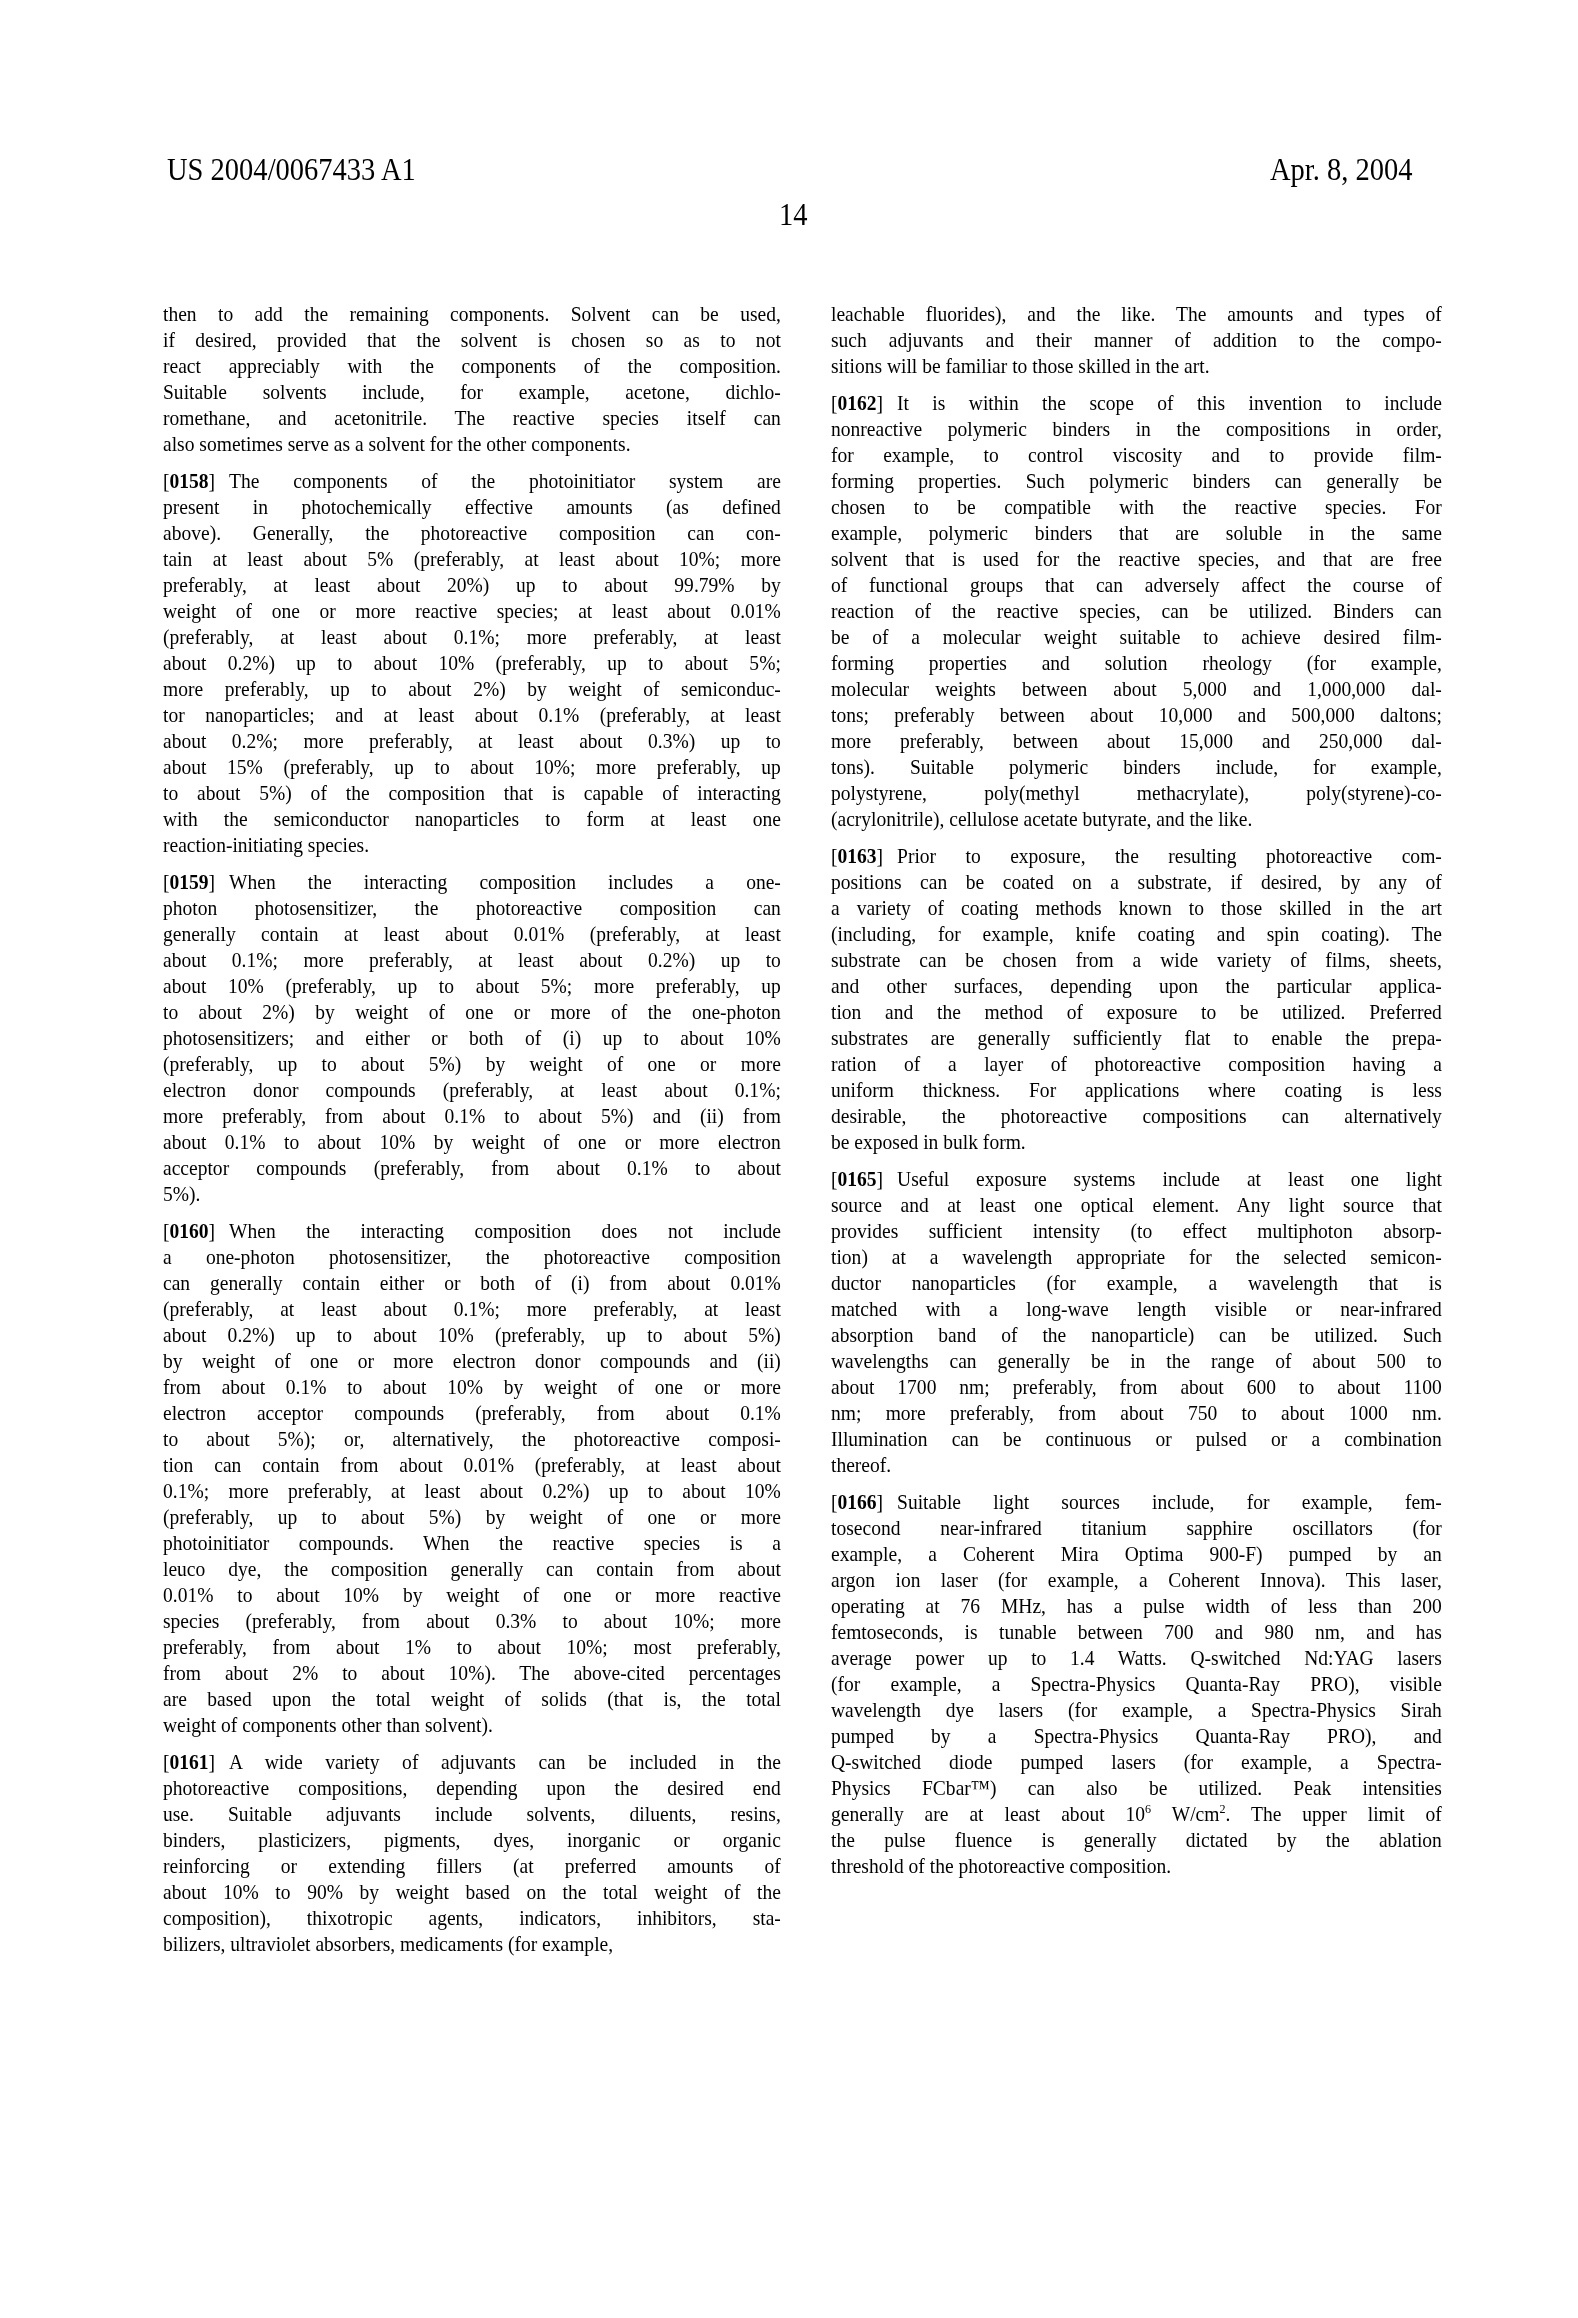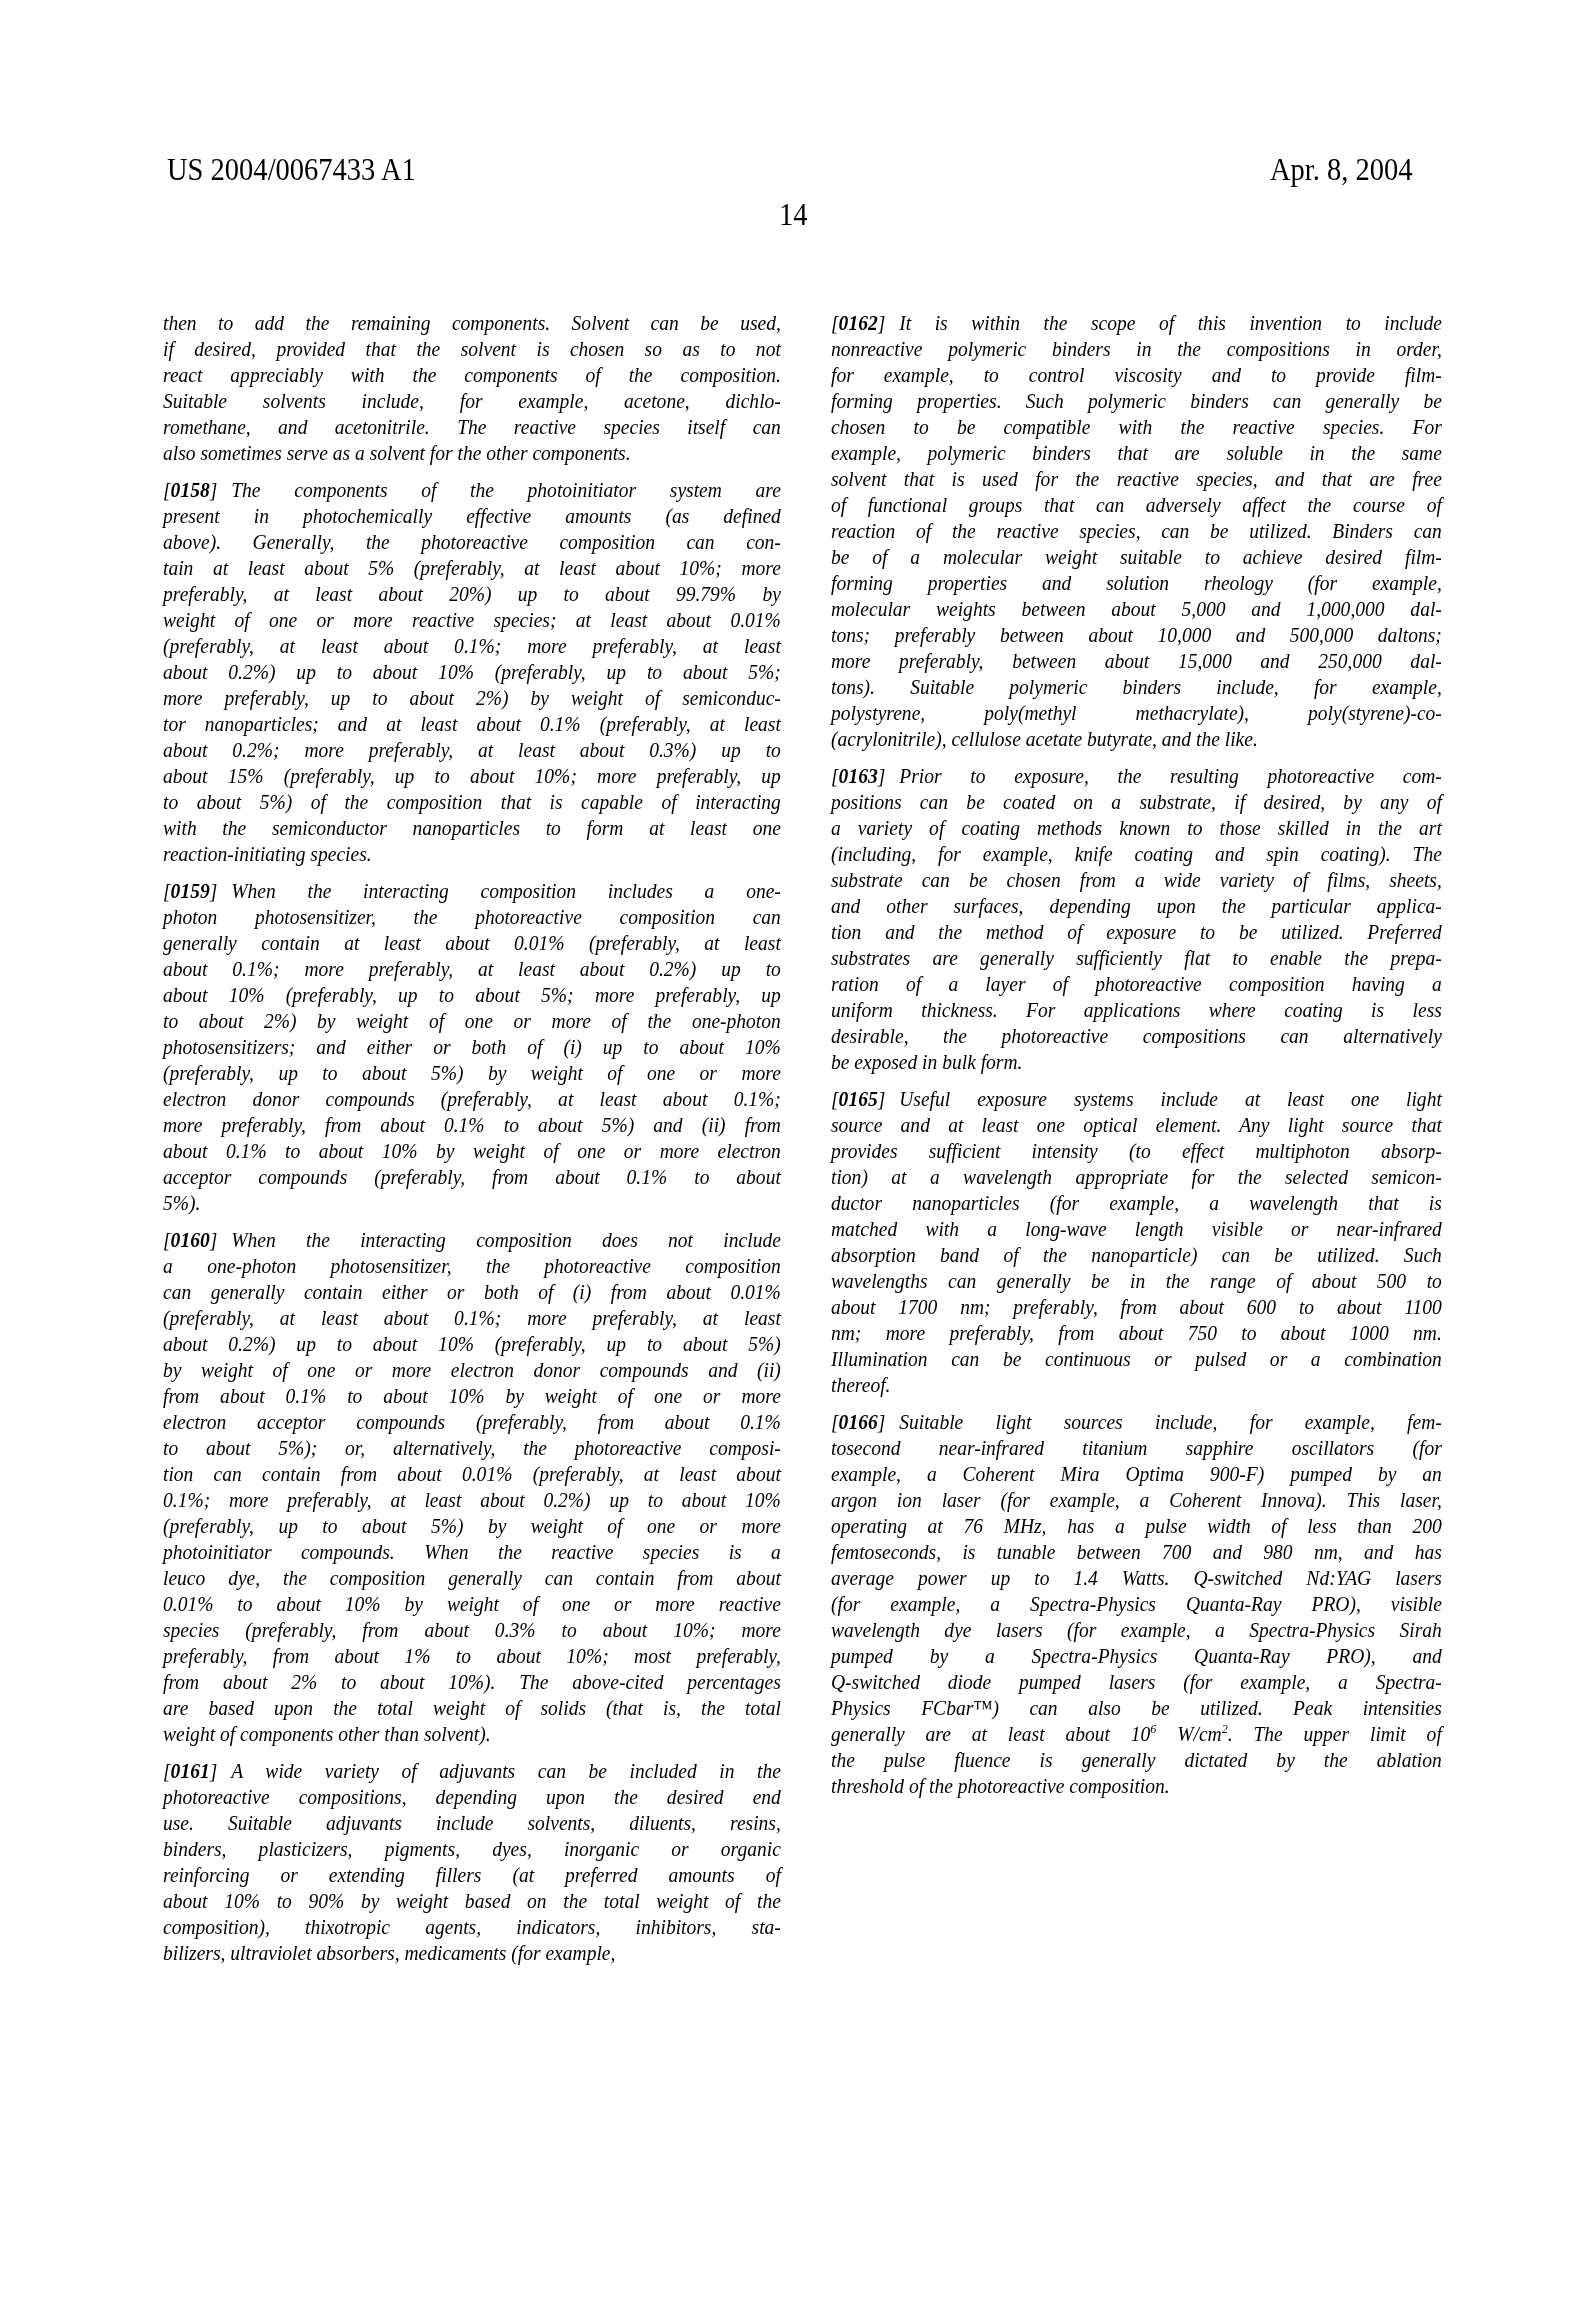--- a/index.html
+++ b/index.html
@@ -8,21 +8,21 @@
     font-family: "Liberation Serif", "DejaVu Serif", serif; color: #000;
   }
   .hdr-left, .hdr-right, .hdr-page {
     position: absolute; font-size: 31px; line-height: 1; letter-spacing: 0px;
     transform: scaleX(0.92); transform-origin: left top;
   }
   .hdr-left { left: 167px; top: 154px; }
   .hdr-right { left: 1270px; top: 154px; }
   .hdr-page { left: 779px; top: 199px; }
   .col {
-    position: absolute; top: 310px; font-size: 21px; line-height: 26px; font-style: italic;
+    position: absolute; top: 301px; font-size: 21px; line-height: 26px;
   }
   .col-left { left: 163px; width: 618px; }
   .col-right { left: 831px; width: 611px; }
   .para { margin: 0 0 11px 0; }
   .line {
     display: block; text-align: justify; text-align-last: justify;
     white-space: nowrap; height: 26px; overflow: visible;
     transform: scaleX(0.93); transform-origin: left top; width: 107.5%;
   }
   .line.last { text-align-last: left; }
@@ -108,20 +108,25 @@
       <span class="line">use. Suitable adjuvants include solvents, diluents, resins,</span>
       <span class="line">binders, plasticizers, pigments, dyes, inorganic or organic</span>
       <span class="line">reinforcing or extending fillers (at preferred amounts of</span>
       <span class="line">about 10% to 90% by weight based on the total weight of the</span>
       <span class="line">composition), thixotropic agents, indicators, inhibitors, sta-</span>
       <span class="line last">bilizers, ultraviolet absorbers, medicaments (for example,</span>
     </div>
   </div>
 <div class="col col-right">
     <div class="para">
+      <span class="line">leachable fluorides), and the like. The amounts and types of</span>
+      <span class="line">such adjuvants and their manner of addition to the compo-</span>
+      <span class="line last">sitions will be familiar to those skilled in the art.</span>
+    </div>
+    <div class="para">
       <span class="line"><span class="pnum-wrap">[<span class="pnum">0162</span>]</span>It is within the scope of this invention to include</span>
       <span class="line">nonreactive polymeric binders in the compositions in order,</span>
       <span class="line">for example, to control viscosity and to provide film-</span>
       <span class="line">forming properties. Such polymeric binders can generally be</span>
       <span class="line">chosen to be compatible with the reactive species. For</span>
       <span class="line">example, polymeric binders that are soluble in the same</span>
       <span class="line">solvent that is used for the reactive species, and that are free</span>
       <span class="line">of functional groups that can adversely affect the course of</span>
       <span class="line">reaction of the reactive species, can be utilized. Binders can</span>
       <span class="line">be of a molecular weight suitable to achieve desired film-</span>

